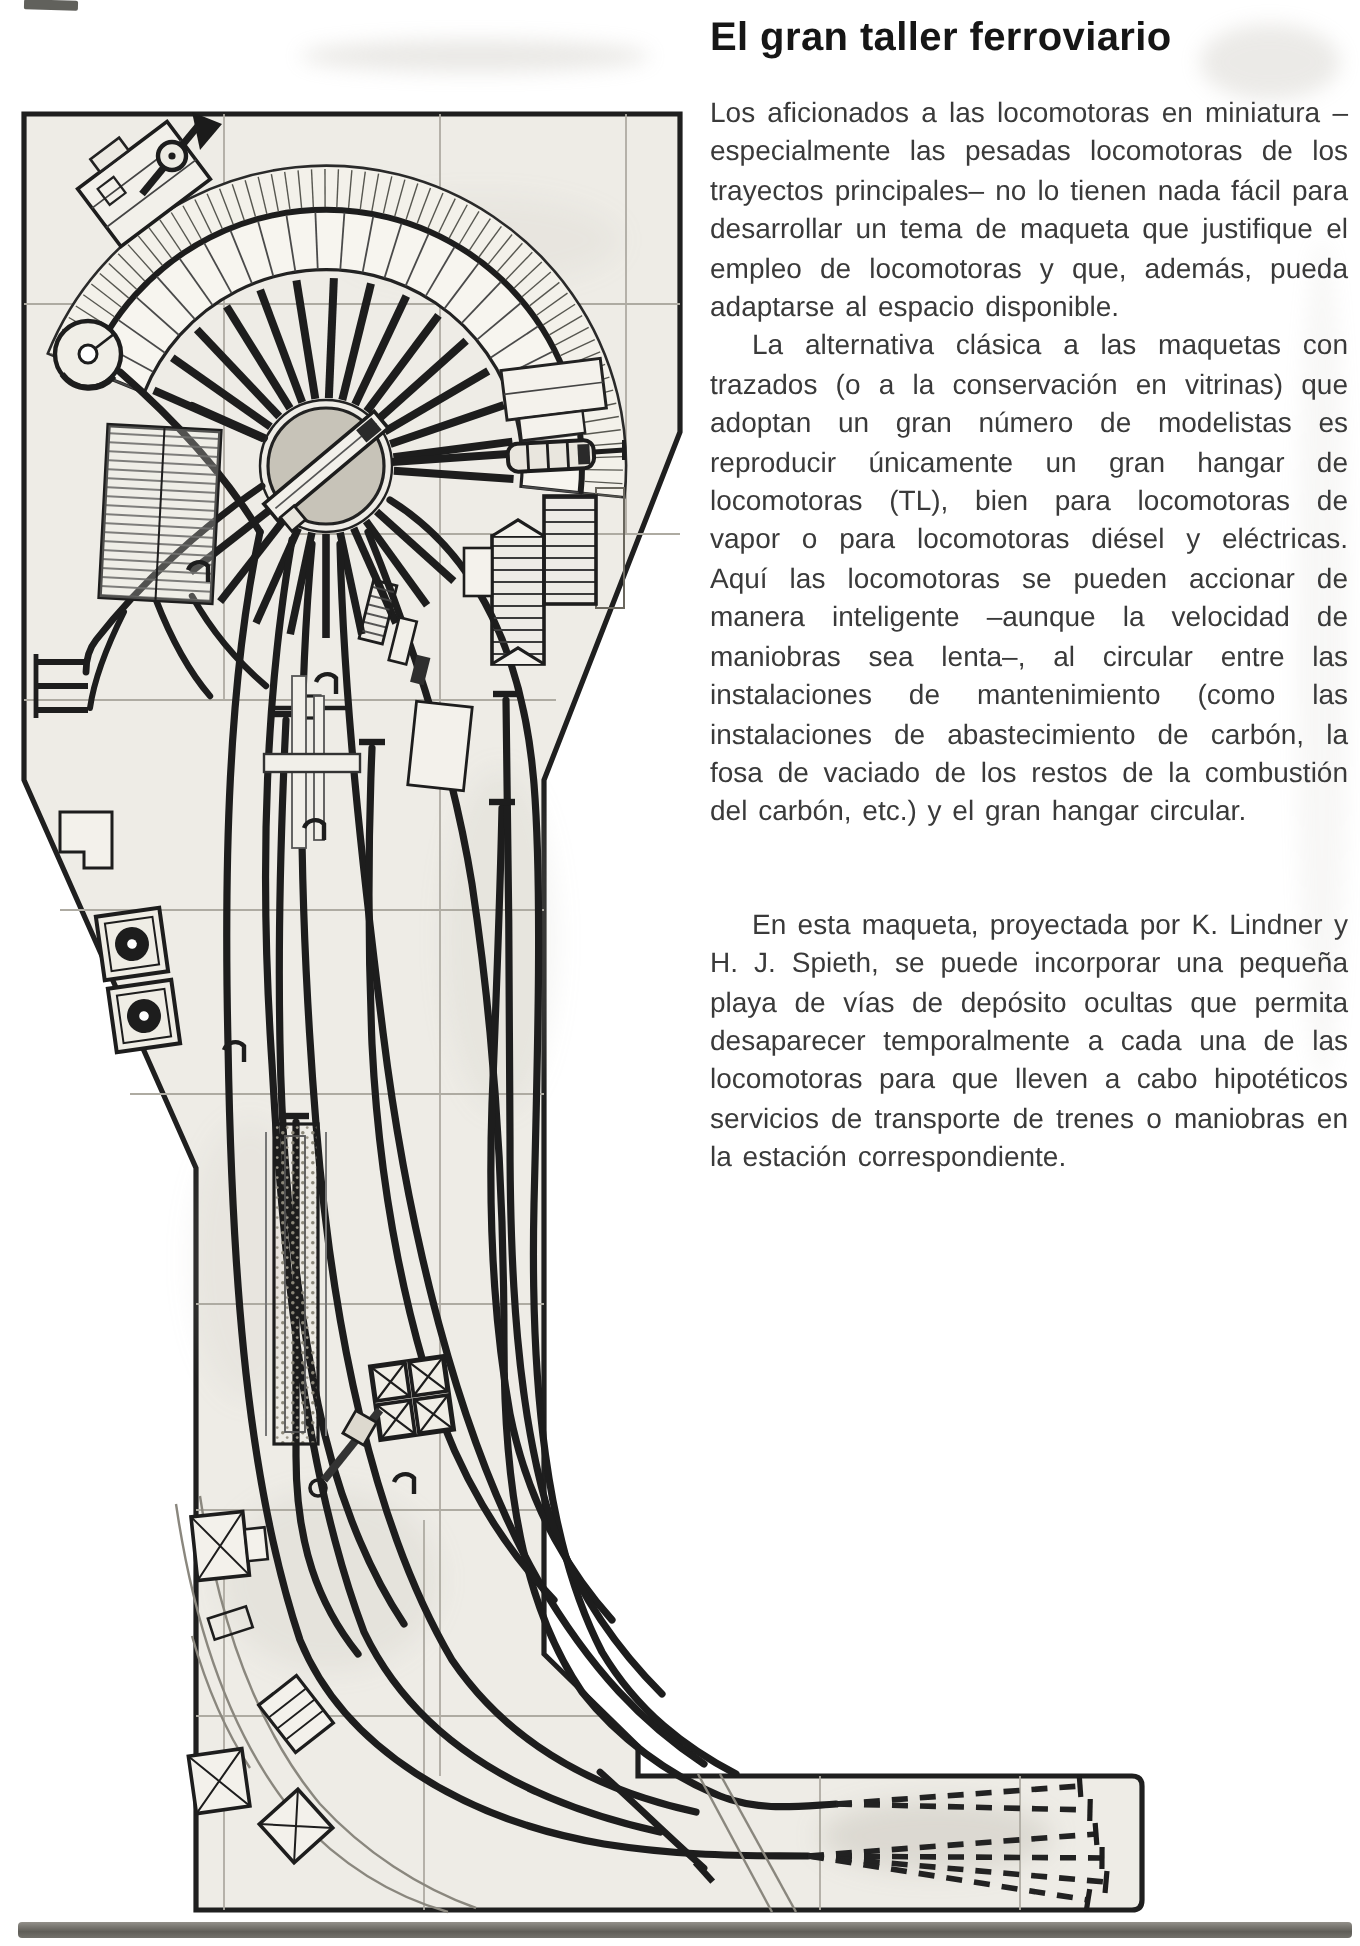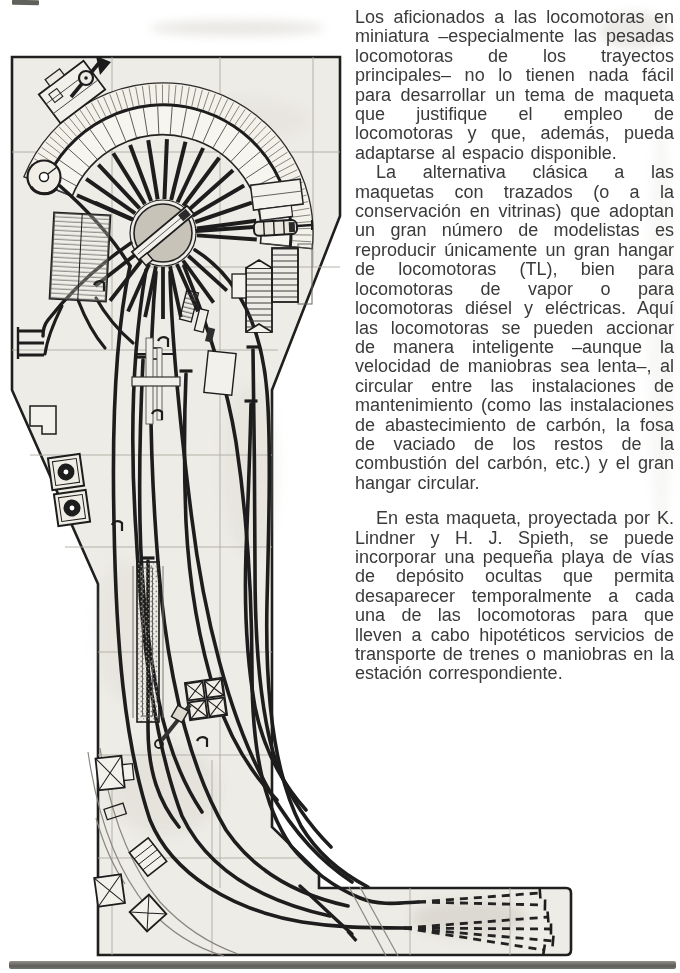--- a/index.html
+++ b/index.html
@@ -14,25 +14,25 @@
   .smudge{position:absolute;background:#b9b5ab;border-radius:50%;filter:blur(5px);}
   #plan-svg{position:absolute;left:0;top:0;}
   .textcol{
     position:absolute;left:355px;top:8px;width:319px;color:#2f2f2f;
   }
   .textcol h1{
     font-size:20px;font-weight:700;color:#161616;margin:0 0 16px 0;
     letter-spacing:.2px;
   }
   .textcol p{
-    font-size:18px;line-height:19.4px;margin:0;text-align:justify;
+    font-size:14px;line-height:19.4px;margin:0;text-align:justify;
     color:#3a3a3a;word-spacing:1.5px;hyphens:auto;-webkit-hyphens:auto;
   }
   .textcol p.indent{text-indent:21px;}
-  .textcol p.gap{margin-top:16px;}
+  .textcol p.gap{margin-top:37px;}
   .corner-mark{
     position:absolute;left:12px;top:0;width:27px;height:5px;background:#454540;
     transform:rotate(1.5deg);opacity:.85;border-radius:1px;
   }
   .bottom-bar{
     position:absolute;left:9px;top:961px;width:667px;height:8px;
     background:linear-gradient(180deg,#8d8a84,#57554f 60%,#6b6963);
     border-radius:2px;opacity:.95;
   }
 </style>
@@ -438,19 +438,20 @@
     <g id="hooks">
         <path d="M104,291 v-8 a6,6 0 0 0 -10,2" fill="none" stroke="#1d1d1d" stroke-width="2.2"></path>
         <path d="M168,347 v-8 a6,6 0 0 0 -10,2" fill="none" stroke="#1d1d1d" stroke-width="2.2"></path>
         <path d="M162,420 v-8 a6,6 0 0 0 -10,2" fill="none" stroke="#1d1d1d" stroke-width="2.2"></path>
         <path d="M122,531 v-8 a6,6 0 0 0 -10,2" fill="none" stroke="#1d1d1d" stroke-width="2.2"></path>
         <path d="M207,747 v-8 a6,6 0 0 0 -10,2" fill="none" stroke="#1d1d1d" stroke-width="2.2"></path>
       </g>
   </svg>
 
   <div class="textcol">
+    <h1>El gran taller ferroviario</h1>
     <p>Los aficionados a las locomotoras en miniatura –especialmente las pesadas locomotoras de los trayectos principales– no lo tienen nada fácil para desarrollar un tema de maqueta que justifique el empleo de locomotoras y que, además, pueda adaptarse al espacio disponible.</p>
     <p class="indent">La alternativa clásica a las maquetas con trazados (o a la conservación en vitrinas) que adoptan un gran número de modelistas es reproducir únicamente un gran hangar de locomotoras (TL), bien para locomotoras de vapor o para locomotoras diésel y eléctricas. Aquí las locomotoras se pueden accionar de manera inteligente –aunque la velocidad de maniobras sea lenta–, al circular entre las instalaciones de mantenimiento (como las instalaciones de abastecimiento de carbón, la fosa de vaciado de los restos de la combustión del carbón, etc.) y el gran hangar circular.</p>
     <p class="indent gap">En esta maqueta, proyectada por K. Lindner y H. J. Spieth, se puede incorporar una pequeña playa de vías de depósito ocultas que permita desaparecer temporalmente a cada una de las locomotoras para que lleven a cabo hipotéticos servicios de transporte de trenes o maniobras en la estación correspondiente.</p>
   </div>
 
   <div class="bottom-bar"></div>
 </div>
 
 </body></html>

